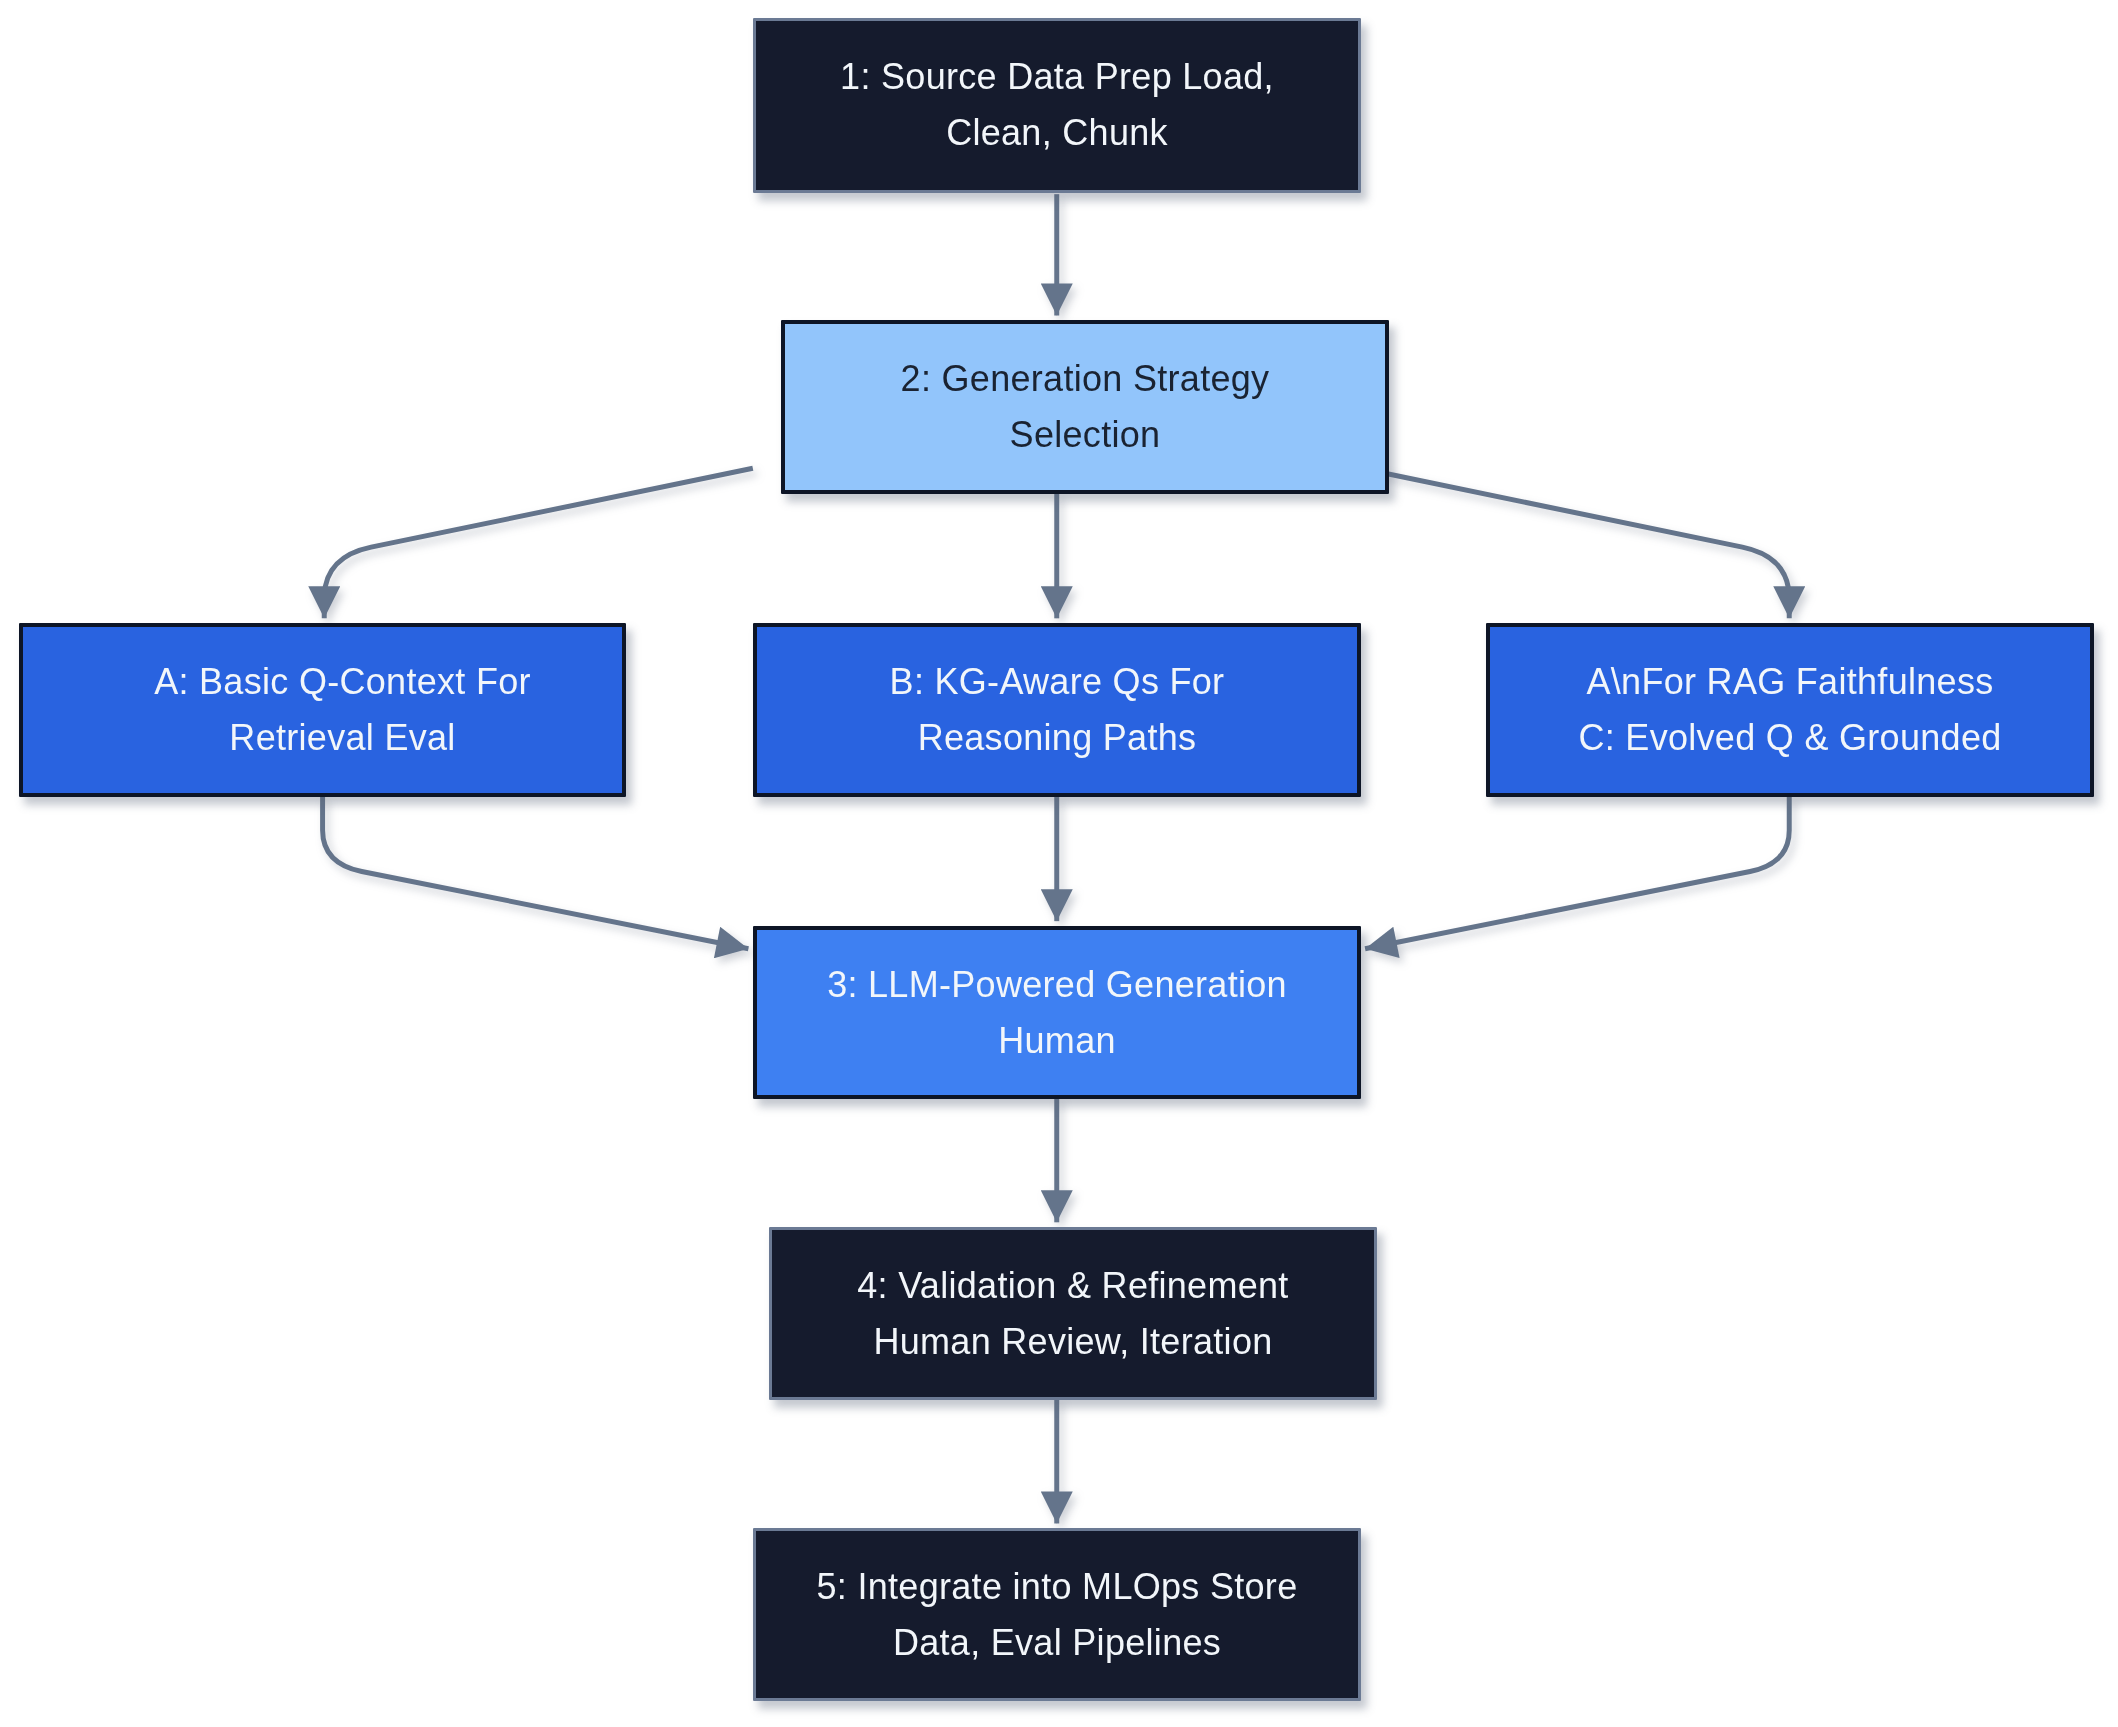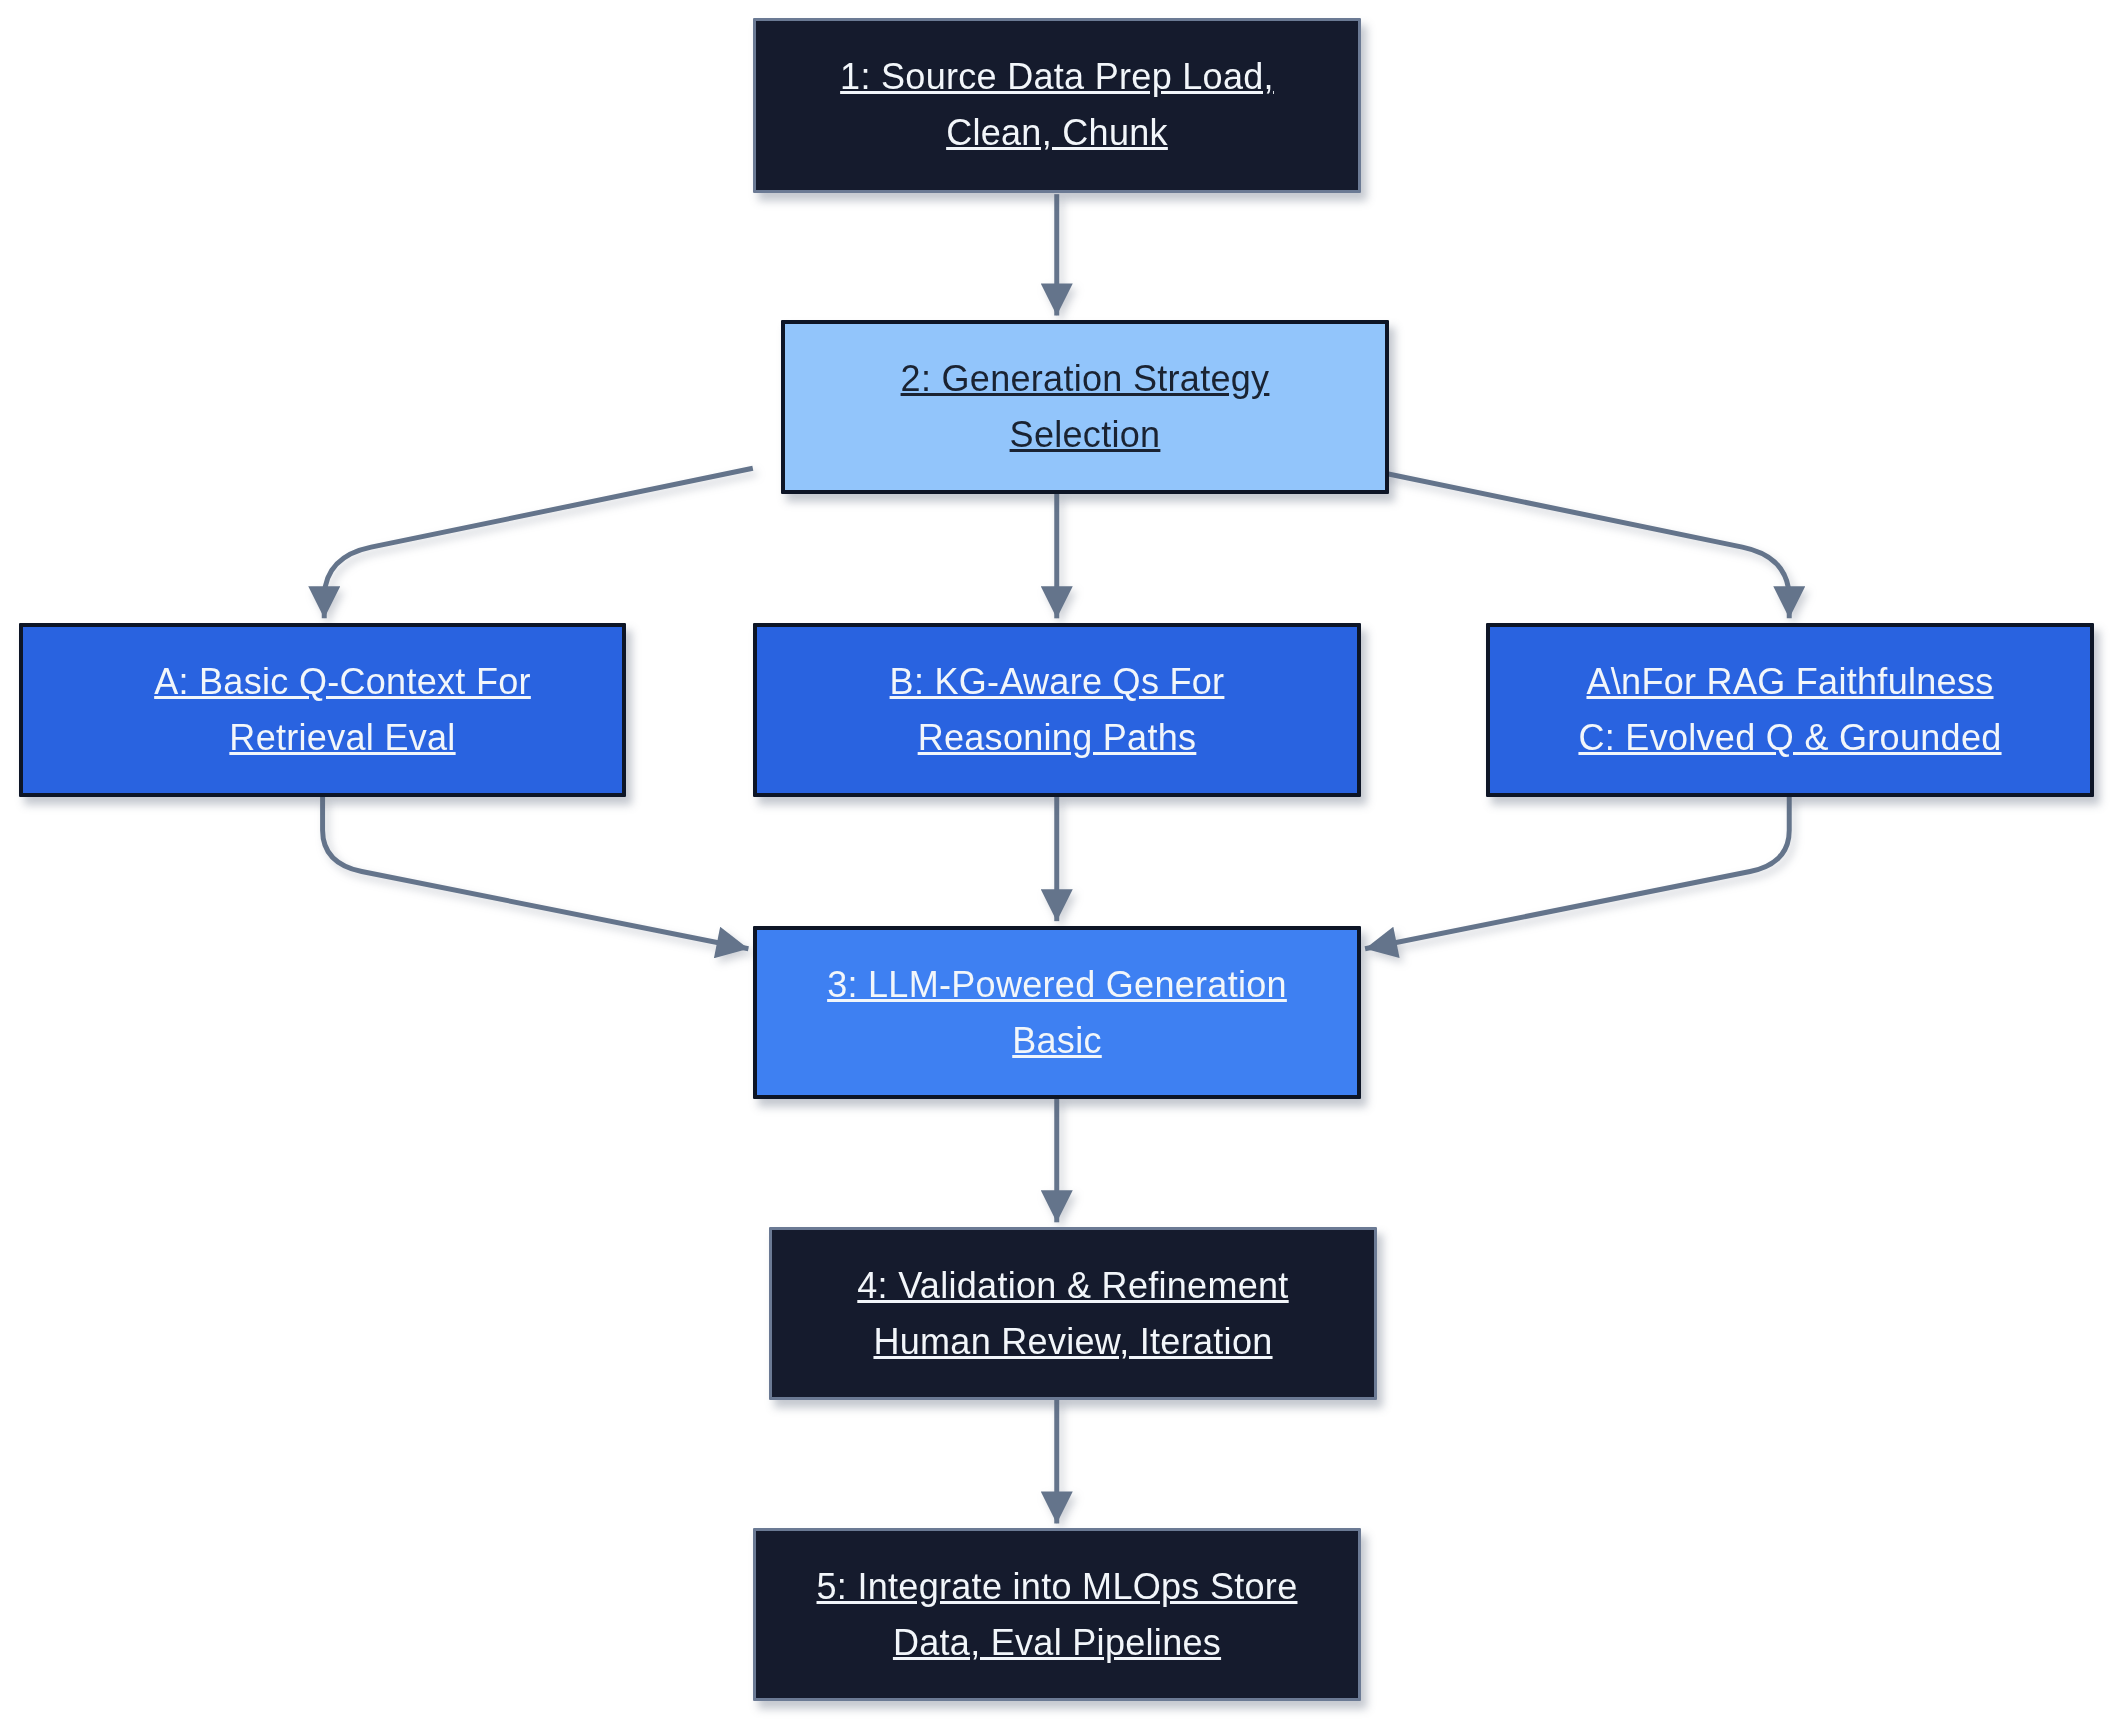--- a/index.html
+++ b/index.html
@@ -41,21 +41,20 @@
     flex-direction: column;
     align-items: center;
     justify-content: center;
     gap: 20px;
     text-align: center;
     font-size: 36px;
     line-height: 1.0;
     letter-spacing: 0.3px;
     border-radius: 1.1px;
     box-shadow: 5.5px 7.7px 8.8px rgba(90,100,120,0.35);
-    text-decoration: underline;
   }
   .n-dark {
     background: var(--dark-fill, #151b2d);
     border: 3.9px solid var(--dark-border, #6b7a94);
     color: var(--text-on-dark, #f2f6fa);
   }
   .n-light {
     background: var(--light-fill, #92c5fb);
     border: 4.4px solid var(--blue-border, #0d1526);
     color: var(--text-on-light, #1a2332);
@@ -123,21 +122,21 @@
     <div>Reasoning Paths</div>
   </div>
 
   <div class="node n-blue" id="node-stratC">
     <div>A\nFor RAG Faithfulness</div>
     <div>C: Evolved Q &amp; Grounded</div>
   </div>
 
   <div class="node n-medium" id="node-step3">
     <div>3: LLM-Powered Generation</div>
-    <div>Basic</div>
+    <div>Human</div>
   </div>
 
   <div class="node n-dark" id="node-step4">
     <div>4: Validation &amp; Refinement</div>
     <div>Human Review, Iteration</div>
   </div>
 
   <div class="node n-dark" id="node-step5">
     <div>5: Integrate into MLOps Store</div>
     <div>Data, Eval Pipelines</div>

